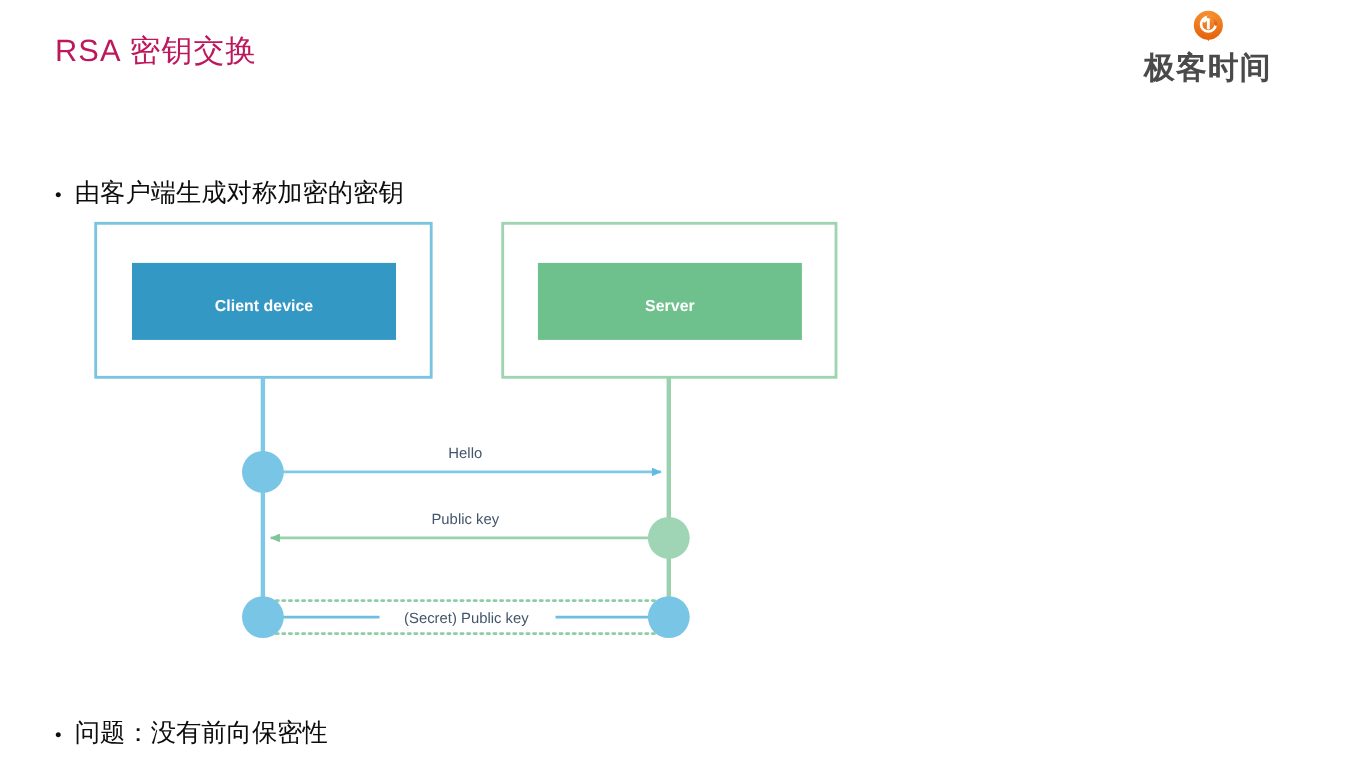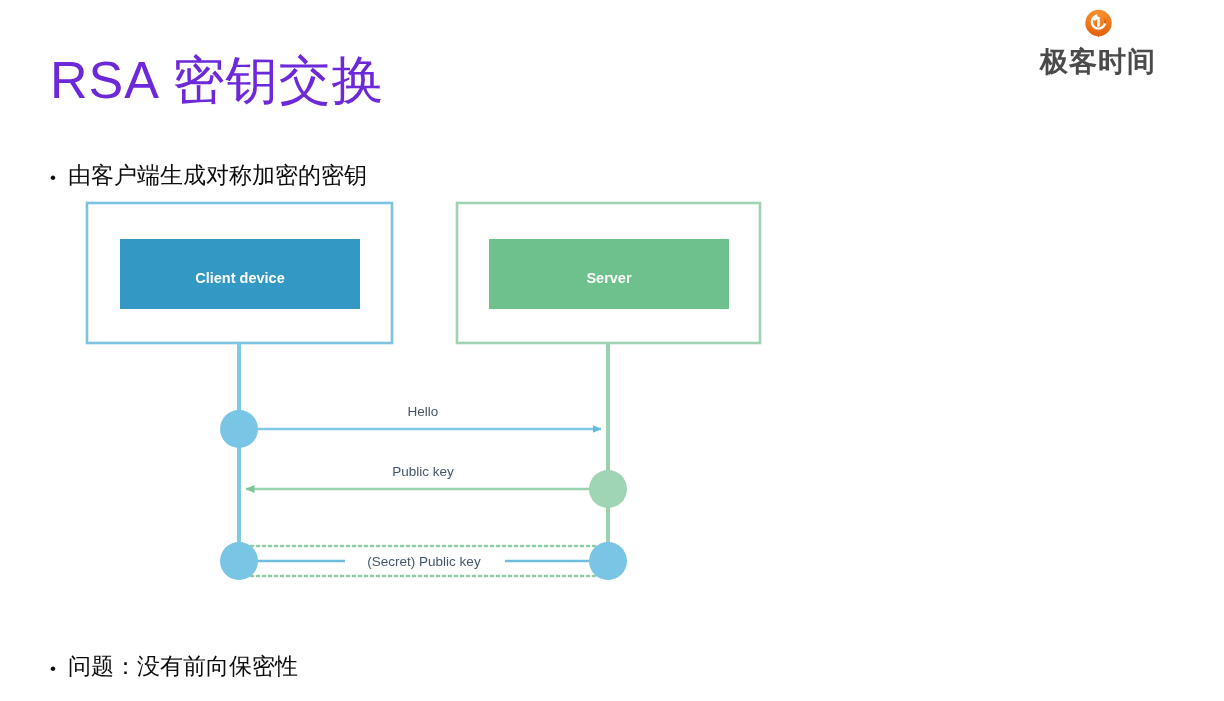--- a/index.html
+++ b/index.html
@@ -39,27 +39,26 @@
     letter-spacing: 1px;
     line-height: 1;
     white-space: nowrap;
   }
 
   
   #slide-title {
     position: absolute;
     left: 50px;
     top: 30px;
-    font-size: 52px;
+    font-size: 28px;
     font-weight: 300;
-    color: #6d28d9;
+    color: #be185d;
     letter-spacing: 1px;
     line-height: 1.15;
     white-space: nowrap;
-    margin-top: 21px;
   }
 
   
   .bullet-row {
     position: absolute;
     display: flex;
     align-items: baseline;
     font-size: 23px;
     color: #0d0d0d;
     line-height: 1.2;

